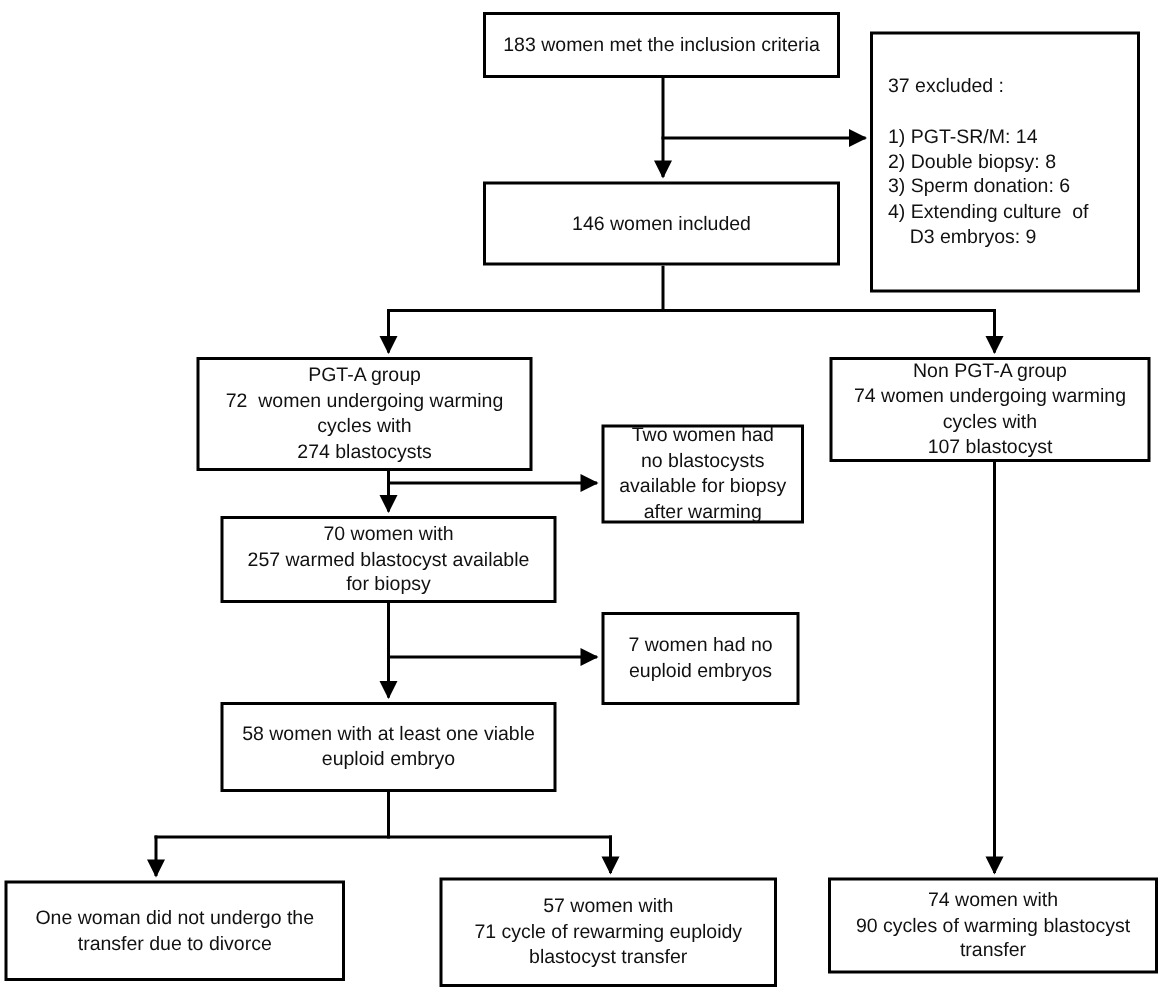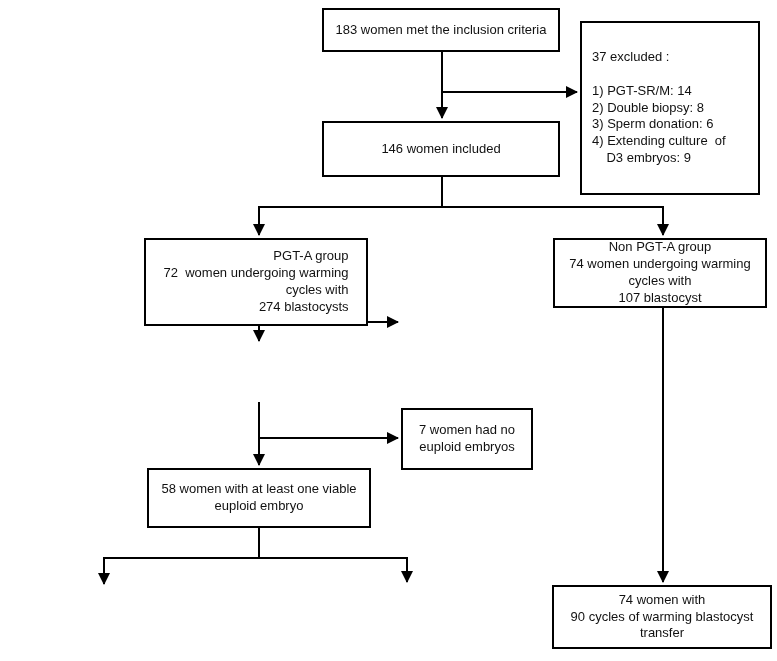--- a/index.html
+++ b/index.html
@@ -80,37 +80,49 @@
   <div class="node left-align" style="left:580px; top:21px;  width:180px; height:174px;">37 excluded :
 
 1) PGT-SR/M: 14
 2) Double biopsy: 8
 3) Sperm donation: 6
 4) Extending culture  of
     D3 embryos: 9</div>
 
   <div class="node" style="left:322px; top:121px; width:238px; height:56px;">146 women included</div>
 
-  <div class="node" style="left:144px; top:238px; width:224px; height:88px;text-align:right;">PGT-A group
+  <div class="node" style="left:131px; top:238px; width:224px; height:76px;">PGT-A group
 72  women undergoing warming
 cycles with
 274 blastocysts</div>
 
   <div class="node" style="left:553px; top:238px; width:214px; height:70px;">Non PGT-A group
 74 women undergoing warming
 cycles with
 107 blastocyst</div>
 
+  <div class="node" style="left:401px; top:283px; width:135px; height:66px;">Two women had
+no blastocysts
+available for biopsy
+after warming</div>
 
+  <div class="node" style="left:147px; top:344px; width:224px; height:58px;">70 women with
+257 warmed blastocyst available
+for biopsy</div>
 
   <div class="node" style="left:401px; top:408px; width:132px; height:62px;">7 women had no
 euploid embryos</div>
 
   <div class="node" style="left:147px; top:468px; width:224px; height:60px;">58 women with at least one viable
 euploid embryo</div>
 
+  <div class="node" style="left:3px;   top:587px; width:227px; height:67px;">One woman did not undergo the
+transfer due to divorce</div>
 
+  <div class="node" style="left:293px; top:585px; width:225px; height:73px;">57 women with
+71 cycle of rewarming euploidy
+blastocyst transfer</div>
 
   <div class="node" style="left:552px; top:585px; width:220px; height:64px;">74 women with
 90 cycles of warming blastocyst
 transfer</div>
 
 </div>
 
 </body></html>

